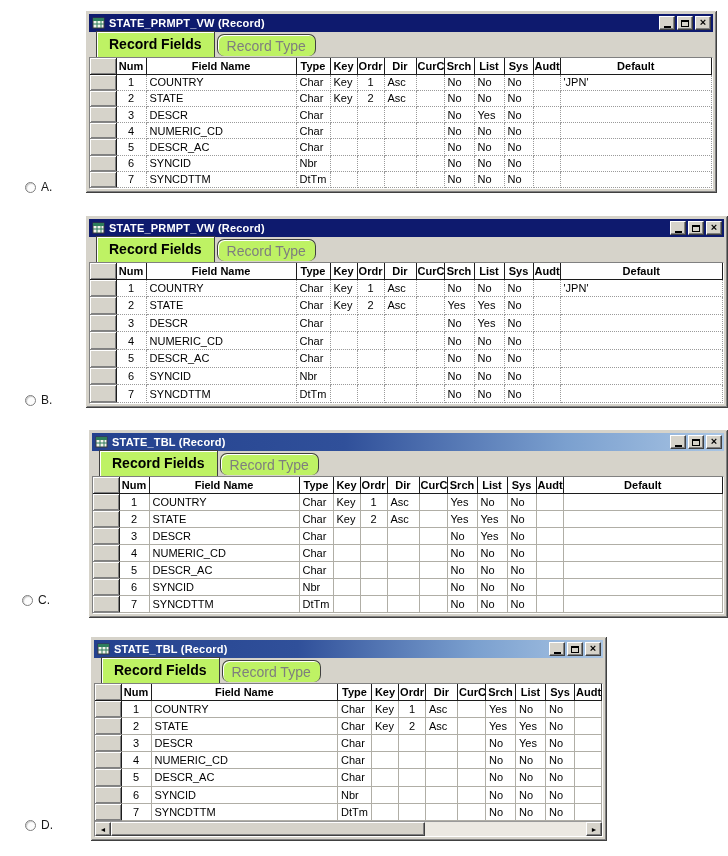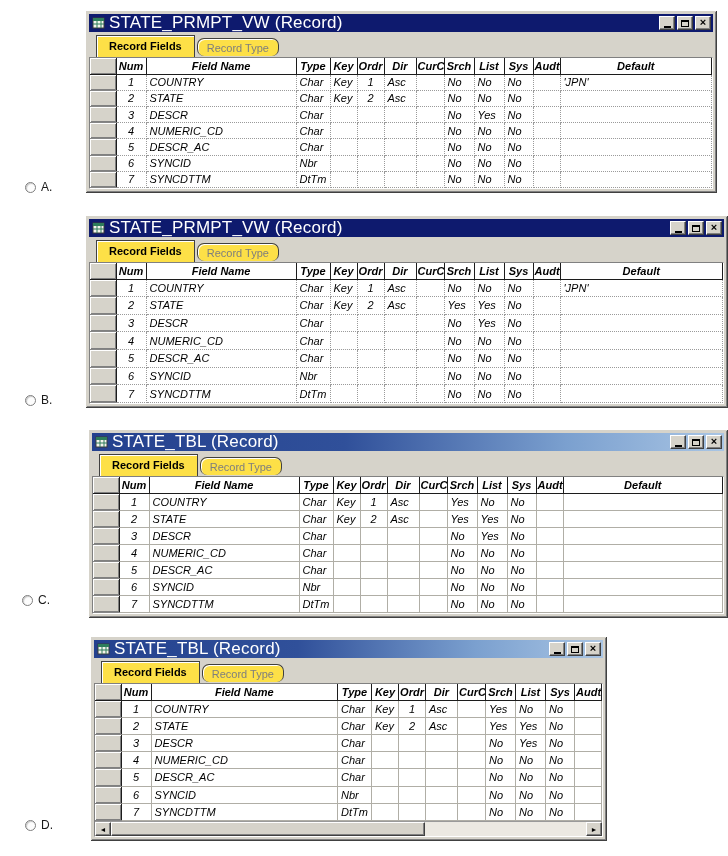--- a/index.html
+++ b/index.html
@@ -16,51 +16,51 @@
     padding: 4px; display: flex; flex-direction: column;
   }
   .titlebar {
     height: 18px; flex: 0 0 18px; display: flex; align-items: center;
     padding: 0 2px 0 3px; gap: 3px; overflow: hidden;
   }
   .tb-solid { background: #0e1a6e; }
   .tb-grad  { background: linear-gradient(to right, #24418e 0%, #30509a 40%, #7ba0cf 75%, #a9c5e4 100%); }
   .title-icon { width: 14px; height: 14px; flex: 0 0 14px; display: inline-block; }
   .title-text {
-    color: #fff; font-weight: normal; font-size: 17px; flex: 1;
+    color: #fff; font-weight: bold; font-size: 11px; flex: 1;
     white-space: nowrap; overflow: hidden; letter-spacing: .2px;
   }
   .tb-btns { display: flex; gap: 2px; }
   .tb-btn {
     width: 16px; height: 14px; background: #d6d3ca;
     border: 1px solid; border-color: #ffffff #404040 #404040 #ffffff;
     box-shadow: inset -1px -1px 0 #808080;
     display: inline-flex; align-items: center; justify-content: center;
     font-size: 10px; line-height: 10px; cursor: default;
   }
   .glyph-min { width: 7px; height: 2px; background: #000; margin-top: 7px; }
   .glyph-max { width: 8px; height: 7px; border: 1px solid #000; border-top-width: 2px; }
   .glyph-close { font-weight: bold; font-size: 11px; margin-top: -2px; }
   
   .tabs { height: 24px; flex: 0 0 24px; display: flex; align-items: flex-end; padding-left: 7px; }
   .tab {
     border: 1px solid #404040; border-bottom: none;
     box-shadow: inset 1px 1px 0 #ffffff;
-    background: #fde047; padding: 3px 10px 3px 10px; font-size: 11px;
+    background: #bef264; padding: 3px 10px 3px 10px; font-size: 14px;
     white-space: nowrap; position: relative;
   }
   .tab.active { font-weight: bold; padding: 4px 12px 5px 12px; z-index: 2; margin-bottom: -1px; }
   .tab.inactive { color: #7e7e7e; margin-left: 2px; padding: 3px 9px 2px 9px; border-radius: 7px; }
   
   .grid-sunken {
     flex: 1; margin-top: 1px; background: #a21caf; overflow: hidden;
     border-top: 1px solid #808080; border-left: 1px solid #808080;
     border-right: 1px solid #ffffff; border-bottom: 1px solid #ffffff;
     box-shadow: inset 1px 1px 0 #404040;
-    display: flex; flex-direction: column; font-style: italic;
+    display: flex; flex-direction: column;
   }
   table.grid { width: 100%; height: 100%; border-collapse: collapse; table-layout: fixed; background: #fff; }
   table.grid th {
     font-weight: bold; font-size: 11px; text-align: center; height: 16px;
     border-right: 1px solid #1c1c1c; border-bottom: 1px solid #1c1c1c;
     box-shadow: inset 0 1px 0 #fff; overflow: hidden; white-space: nowrap; padding: 0 1px;
   }
   table.grid td {
     font-size: 11px; height: 15px; overflow: hidden; white-space: nowrap; padding: 0 3px;
   }

